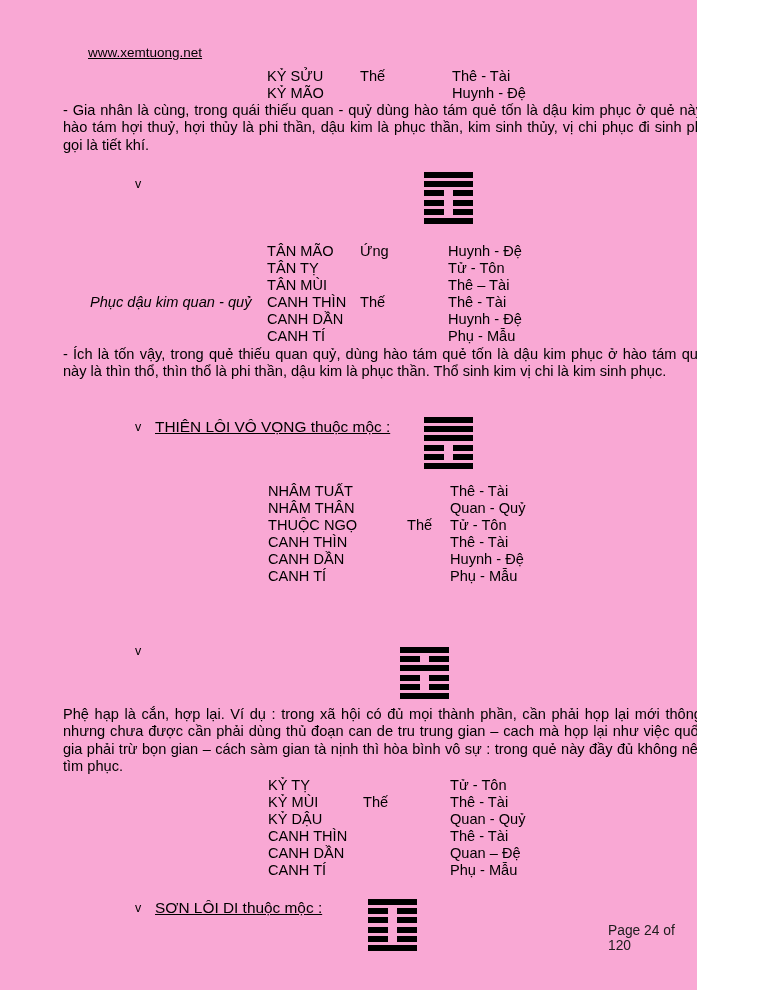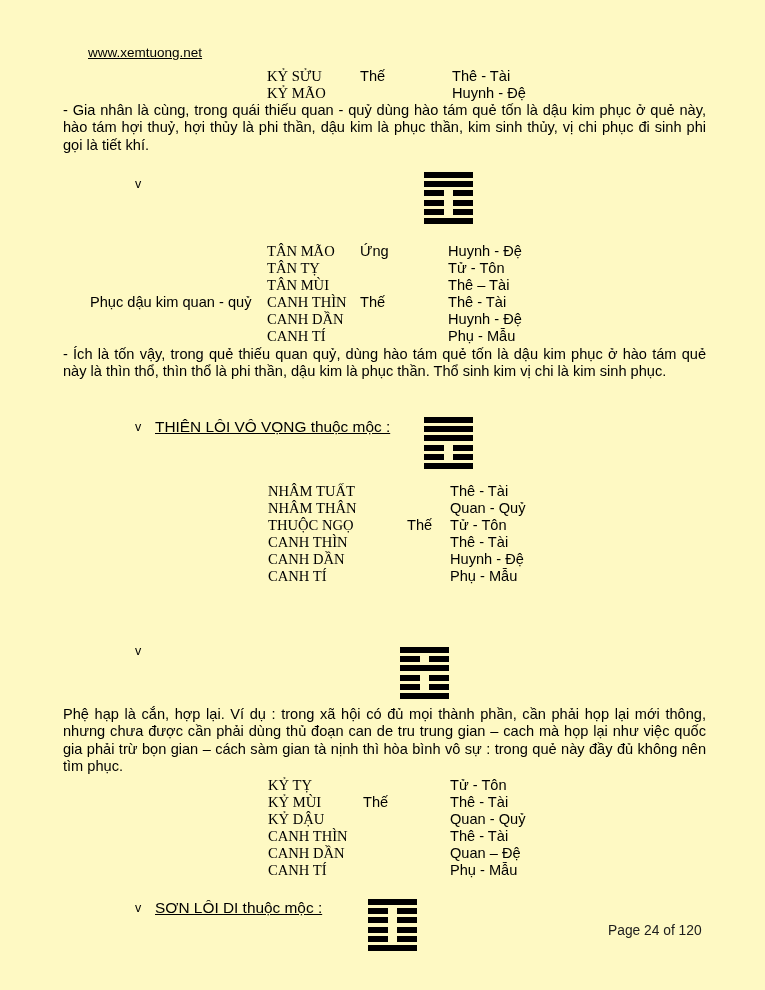--- a/index.html
+++ b/index.html
@@ -1,17 +1,17 @@
 <!DOCTYPE html>
 <html><head>
 <meta charset="utf-8">
 <style>
   html,body{margin:0;padding:0;background:#fff;}
   #page{
-    position:relative;width:765px;height:990px;background:#fef9c3;
+    position:relative;width:697px;height:990px;background:#f9a8d4;
     font-family:"Liberation Sans", sans-serif;color:#000;overflow:hidden;
   }
   .abs{position:absolute;}
   
   #header-link{left:88px;top:45px;font-size:13.5px;text-decoration:underline;}
   
   .para{left:63px;width:643px;font-size:14.6px;line-height:17.4px;text-align:justify;}
   #para-gia-nhan{top:102px;}
   #para-ich{top:346px;}
   #para-vo-vong{top:586px;}
@@ -21,30 +21,30 @@
   .hbullet{position:absolute;left:135px;top:2px;font-size:12.5px;}
   .hlabel{position:absolute;left:155px;top:0;font-size:15.4px;text-decoration:underline;white-space:nowrap;}
   #head-ich{top:175px;}
   #head-vo-vong{top:418px;}
   #head-phe-hap{top:642px;}
   #head-di{top:899px;}
   
   .htable{font-size:14.6px;}
   .trow{position:relative;height:17px;line-height:17px;white-space:nowrap;}
   .trow span{position:absolute;top:0;}
-  .c1{left:0;font-family:Liberation Serif, serif;}
+  .c1{left:0;}
   #table-gia-nhan{left:267px;top:68px;}
   #table-gia-nhan .c2{left:93px;} #table-gia-nhan .c3{left:185px;}
   #table-ich{left:267px;top:243px;}
   #table-ich .c2{left:93px;} #table-ich .c3{left:181px;}
   #table-vo-vong{left:268px;top:483px;}
   #table-vo-vong .c2{left:139px;} #table-vo-vong .c3{left:182px;}
   #table-phe-hap{left:268px;top:777px;}
   #table-phe-hap .c2{left:95px;} #table-phe-hap .c3{left:182px;}
-  #side-label-ich{left:90px;top:294px;font-size:14.6px;white-space:nowrap;}
+  #side-label-ich{left:90px;top:294px;font-size:14.6px;white-space:nowrap;font-style:italic;}
   
   .hx{width:49px;}
   .hx-line{height:6px;margin-bottom:3.2px;background:#000;}
   .hx-line.broken{background:none;display:flex;justify-content:space-between;}
   .hx-line.broken .seg{width:20px;height:6px;background:#000;}
   #hx-ich{left:424px;top:172px;}
   #hx-vo-vong{left:424px;top:417px;}
   #hx-phe-hap{left:400px;top:647px;}
   #hx-di{left:368px;top:899px;}
   

